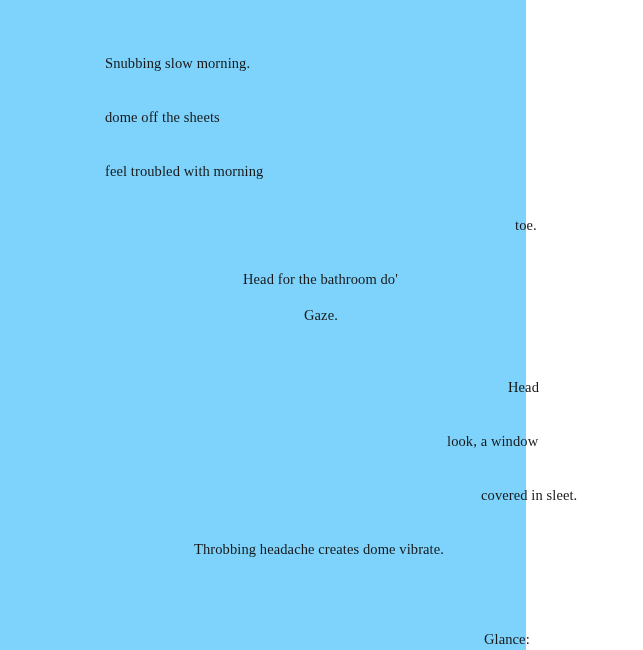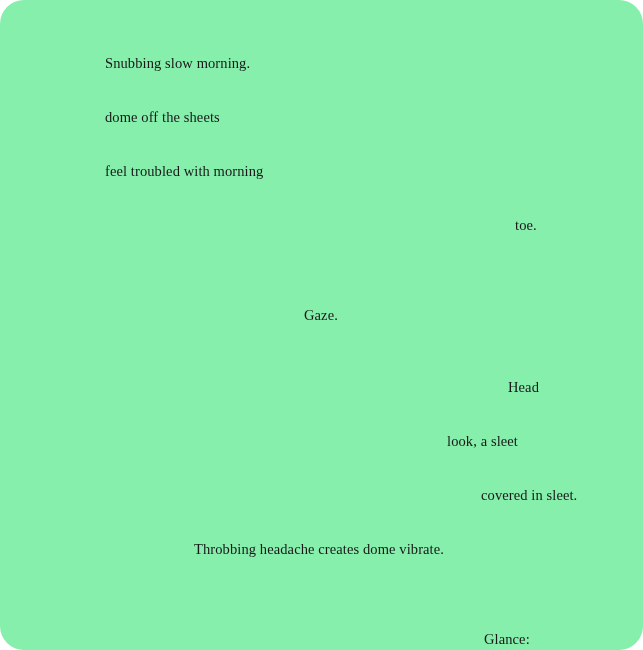--- a/index.html
+++ b/index.html
@@ -9,24 +9,23 @@
   body {
     width: 643px;
     height: 650px;
     background: #ffffff;
     font-family: "Liberation Serif", serif;
     color: #1a1a1a;
     overflow: hidden;
   }
   .page {
     position: relative;
-    width: 643px;
+    width: 526px;
     height: 650px;
-    background: #86efac;
-    border-radius: 24px;
+    background: #7dd3fc;
   }
   .poem {
     position: absolute;
     left: 0;
     top: 0;
     width: 643px;
     height: 650px;
   }
   .line {
     position: absolute;
@@ -39,20 +38,21 @@
 </style>
 </head>
 <body>
 
 <div class="page">
   <div class="poem">
     <div class="line" style="left:105px; top:54px;">Snubbing slow morning.</div>
     <div class="line" style="left:105px; top:108px;">dome off the sheets</div>
     <div class="line" style="left:105px; top:162px;">feel troubled with morning</div>
     <div class="line" style="left:515px; top:216px;">toe.</div>
+    <div class="line" style="left:243px; top:270px;">Head for the bathroom do'</div>
     <div class="line" style="left:304px; top:306px;">Gaze.</div>
     <div class="line" style="left:508px; top:378px;">Head</div>
-    <div class="line" style="left:447px; top:432px;">look, a sleet</div>
+    <div class="line" style="left:447px; top:432px;">look, a window</div>
     <div class="line" style="left:441px; top:486px;margin-left:40px;">covered in sleet.</div>
     <div class="line" style="left:194px; top:540px;">Throbbing headache creates dome vibrate.</div>
     <div class="line" style="left:484px; top:630px;">Glance:</div>
   </div>
 </div>
 
 </body></html>

